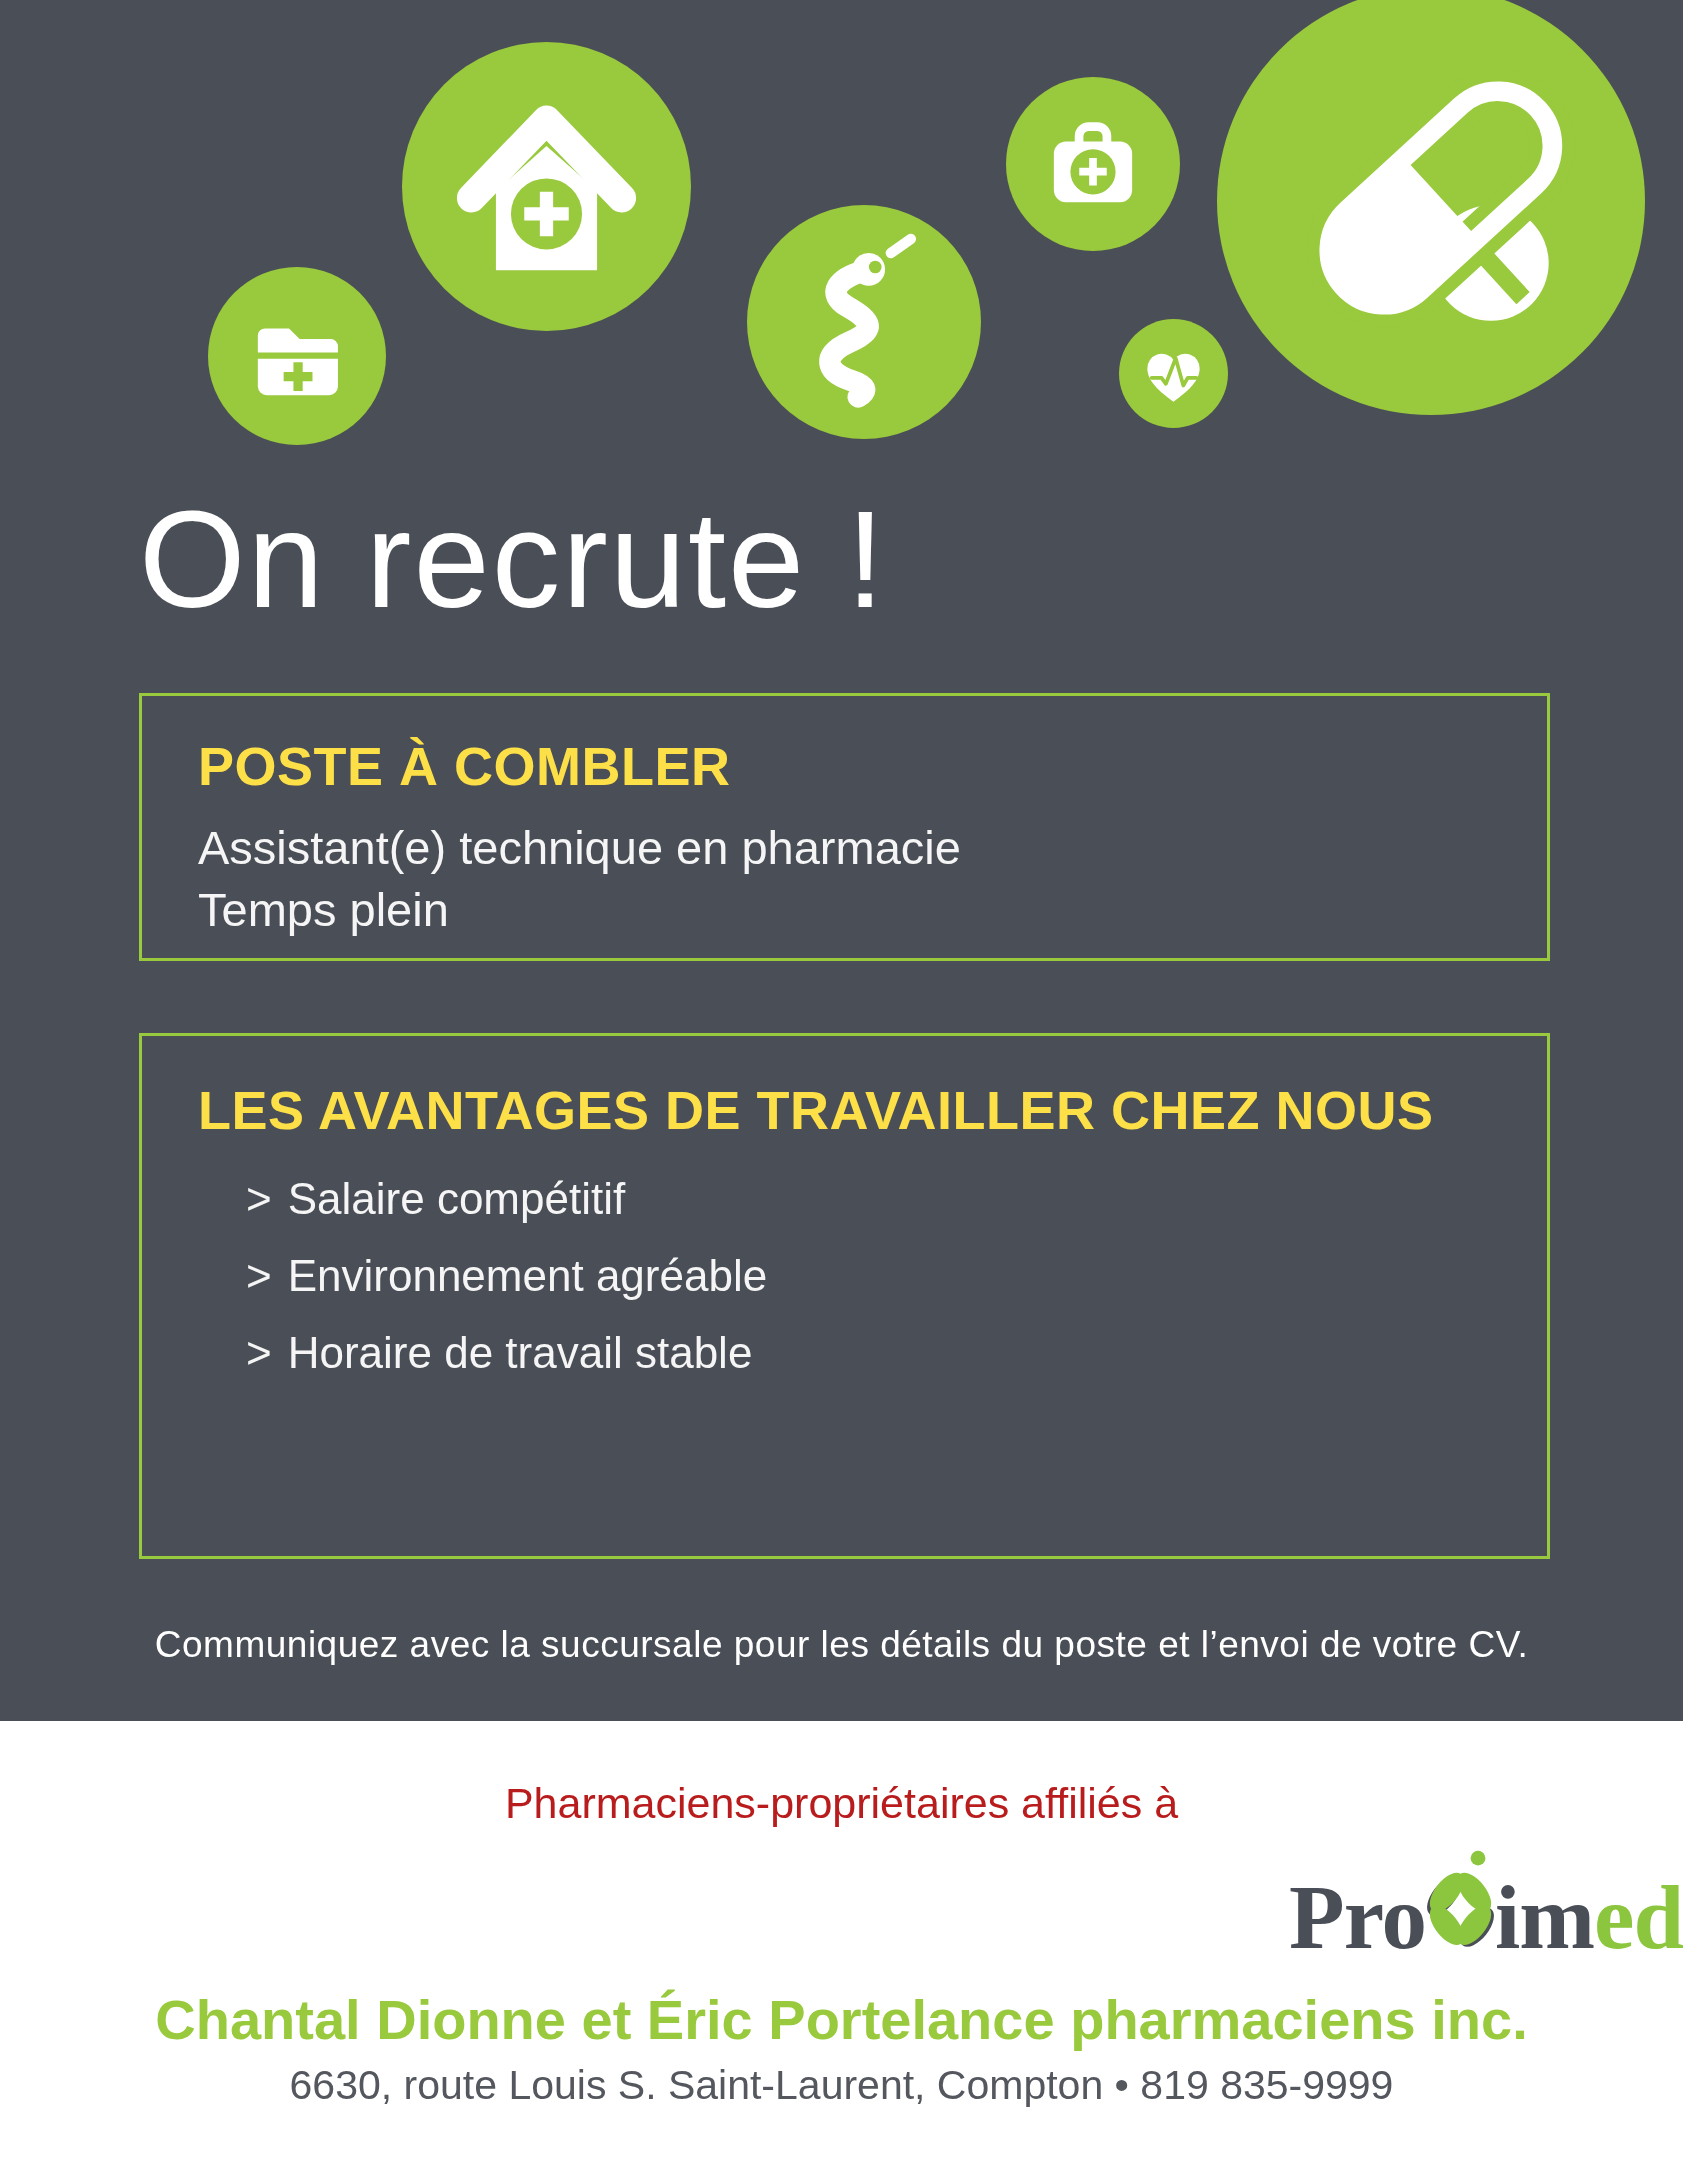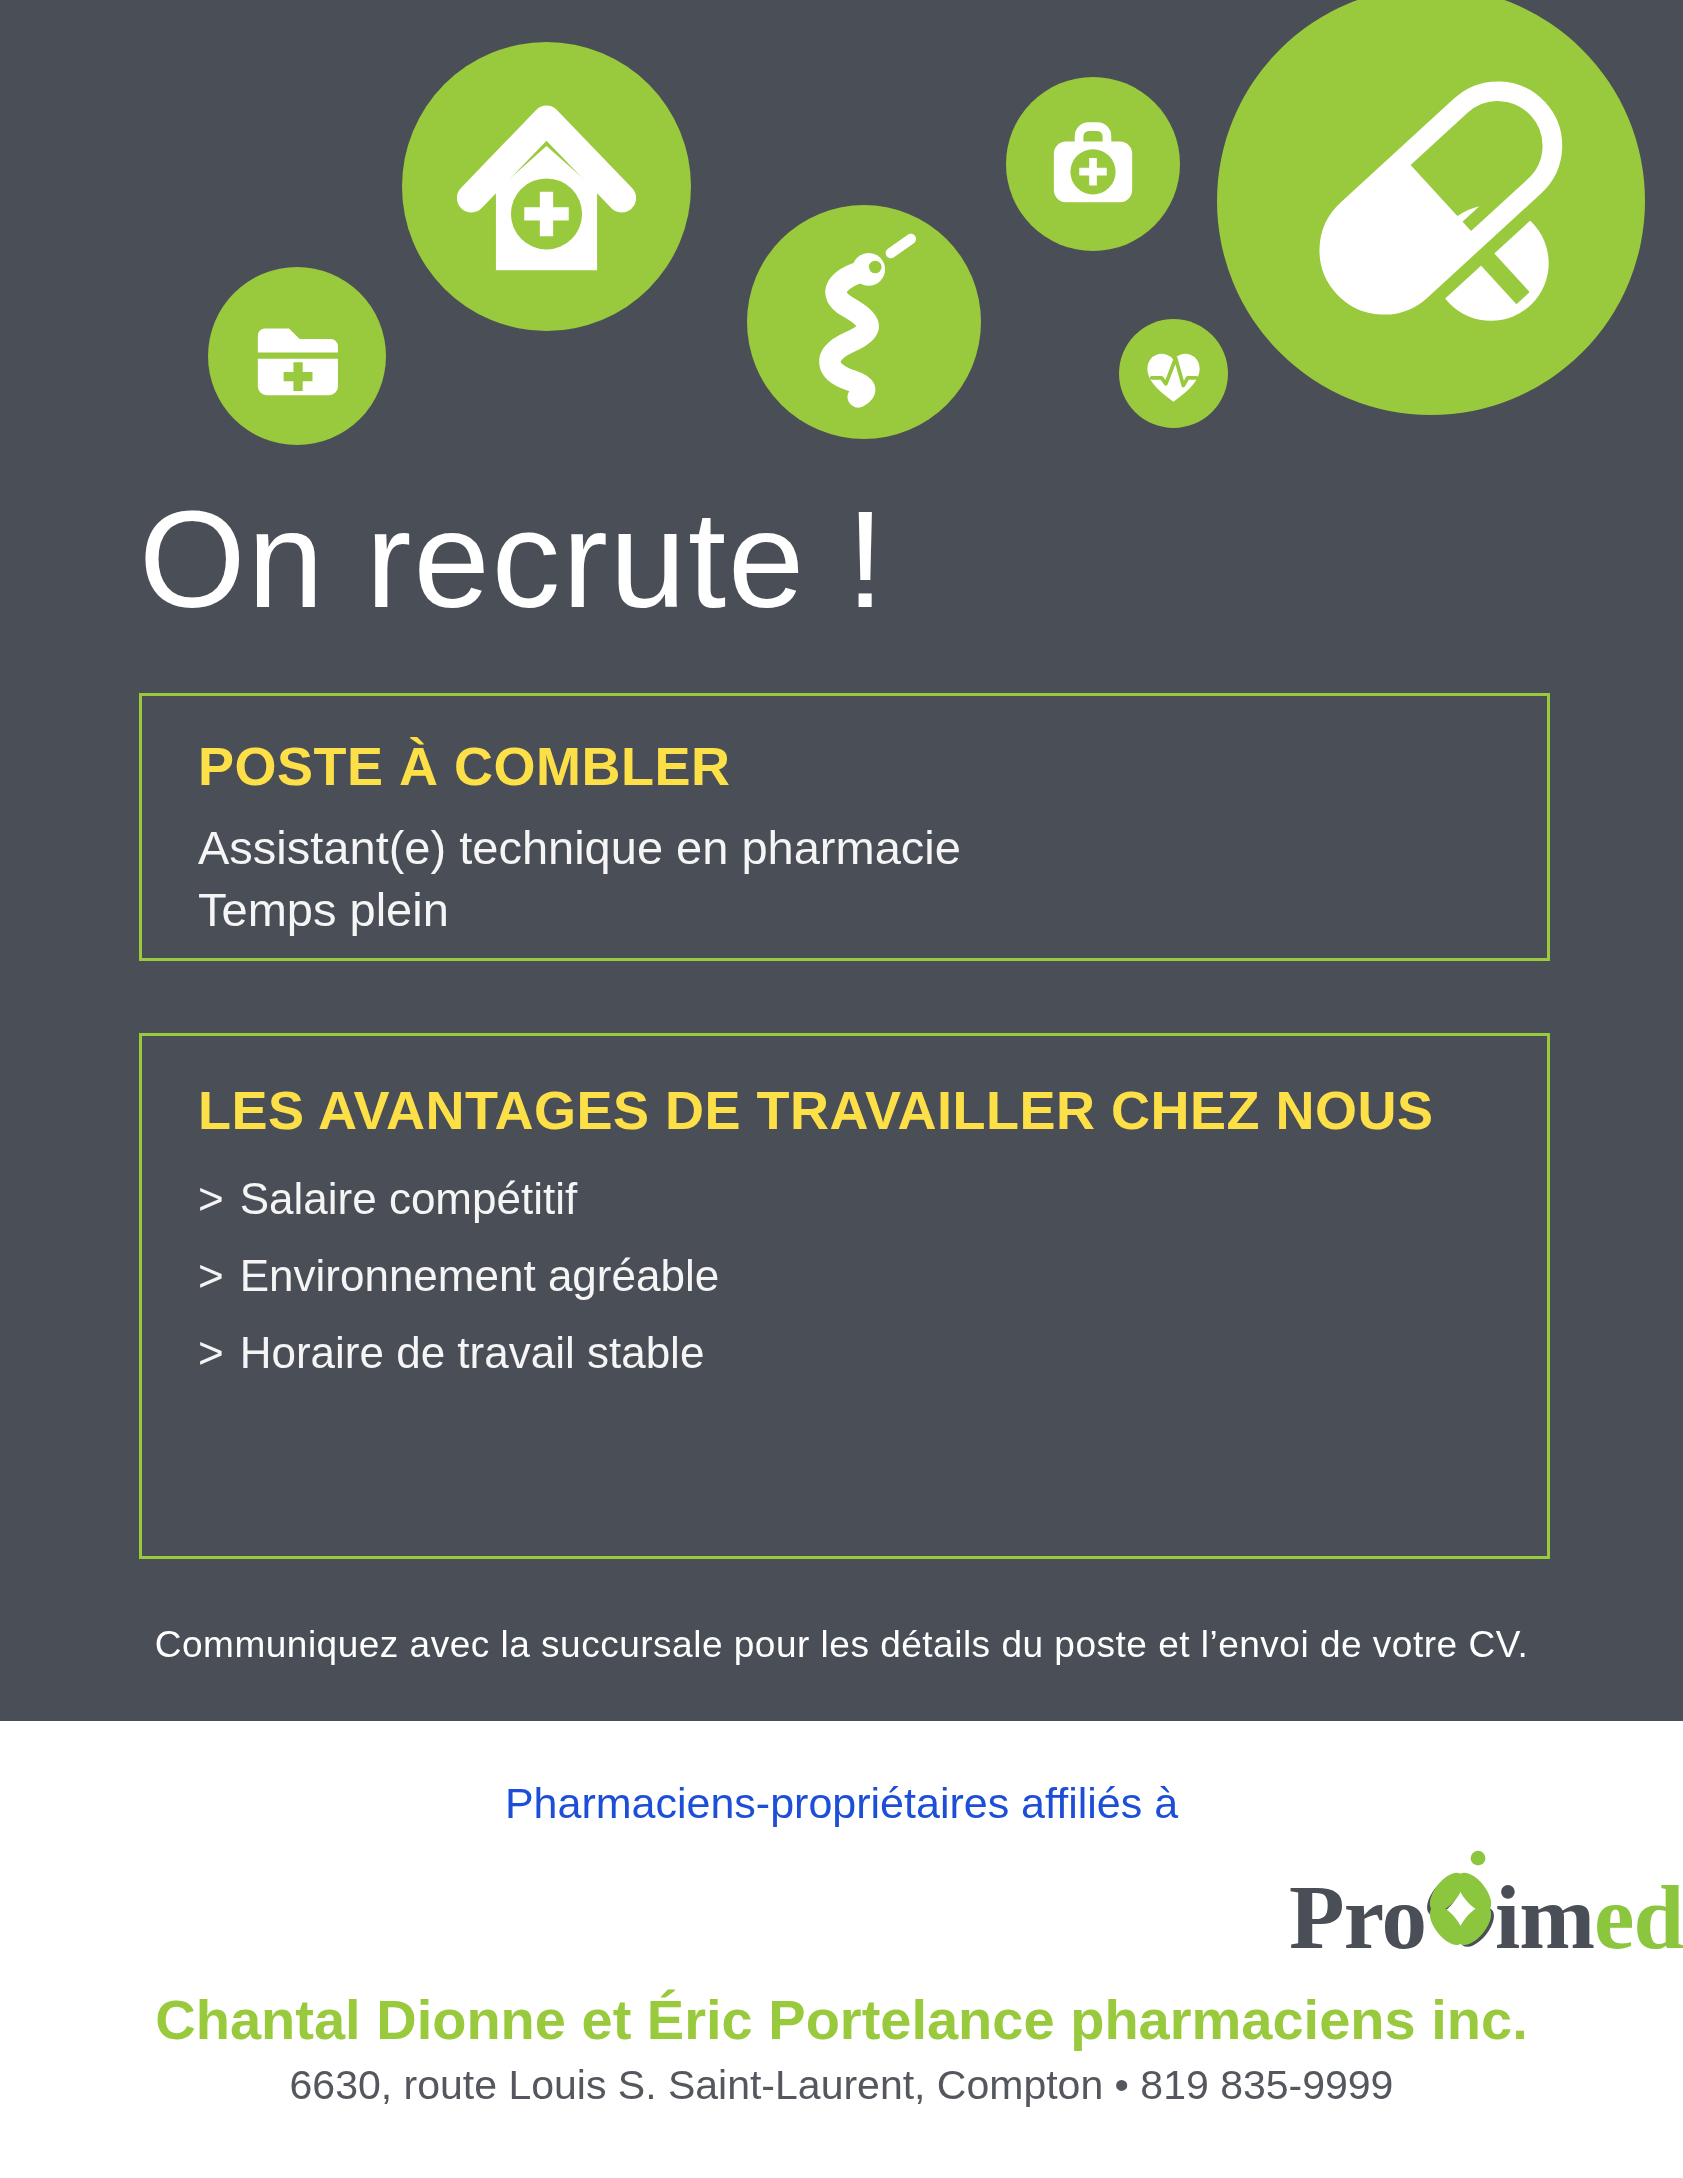--- a/index.html
+++ b/index.html
@@ -19,29 +19,29 @@
     border:3px solid #99C93C;padding:42px 40px 0 56px;
   }
   .box-position{top:693px;height:268px;}
   .box-benefits{top:1033px;height:526px;padding-top:46px;}
   .box-heading{
     margin:0;font-size:54px;font-weight:700;color:#fde047;
     letter-spacing:0.5px;line-height:1.06;
   }
   .box-lines{margin:22px 0 0 0;font-size:47px;font-weight:300;color:#F5F5F5;line-height:1.32;}
   .benefit-list{list-style:none;margin:38px 0 0 0;padding:0;}
-  .benefit-list li{font-size:44px;font-weight:300;color:#F5F5F5;line-height:1;margin-bottom:33px;}
+  .benefit-list li{font-size:44px;font-weight:300;color:#F5F5F5;line-height:1;margin-bottom:33px;margin-left:48px;}
   .bullet-prefix{margin-right:16px;}
   .contact-note{
     position:absolute;left:0;top:1624px;width:1683px;margin:0;text-align:center;
     font-size:37px;font-weight:300;color:#ffffff;letter-spacing:0.5px;
   }
   .affiliation{
     position:absolute;left:0;top:58px;width:1683px;margin:0;text-align:center;
-    font-size:43px;font-weight:300;color:#1d4ed8;
+    font-size:43px;font-weight:300;color:#b91c1c;
   }
   .logo-row{
     position:absolute;left:0;top:113px;width:1683px;height:129px;
     display:flex;justify-content:flex-end;align-items:flex-end;
   }
   .logo-text{
     font-family:"Liberation Serif",serif;font-weight:700;font-size:91px;line-height:1;
     color:#4A4E57;letter-spacing:-1px;
   }
   .logo-green{color:#8CC63F;}

